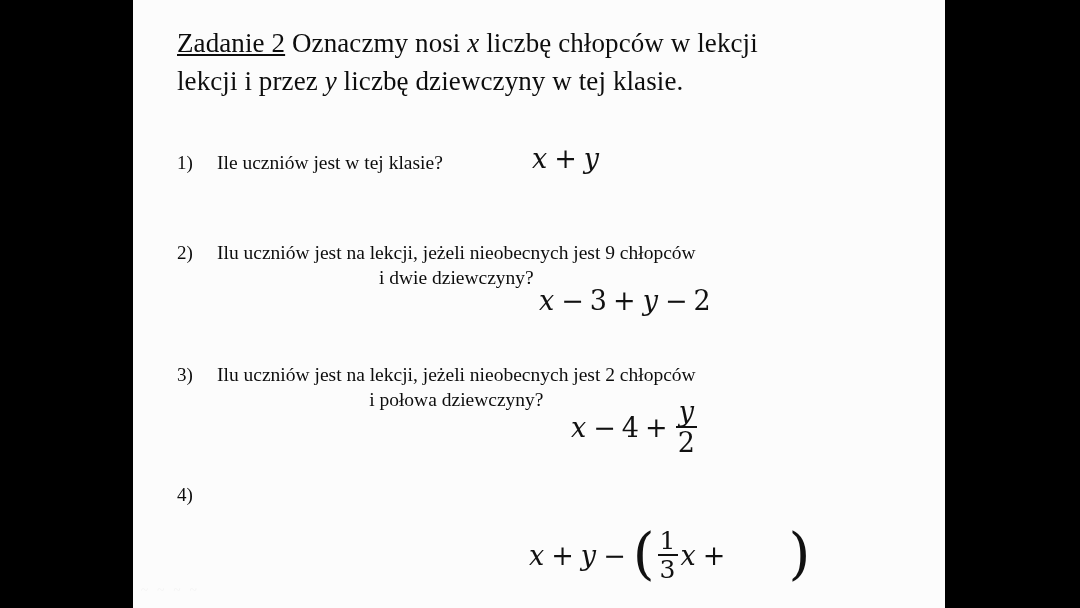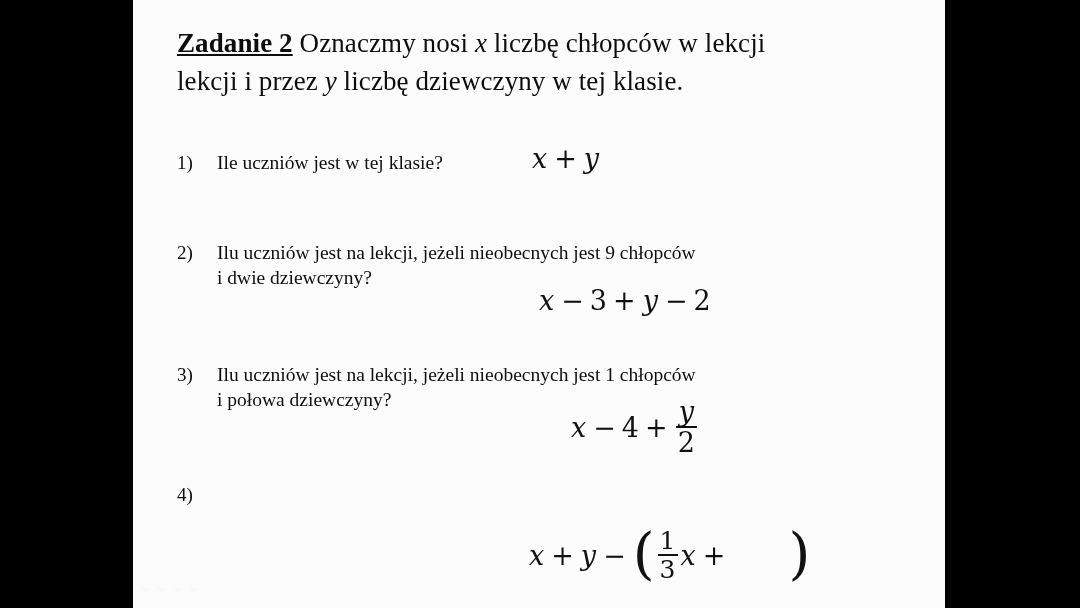--- a/index.html
+++ b/index.html
@@ -46,39 +46,39 @@
   .heading {
     position: absolute;
     left: 44px;
     top: 24px;
     width: 752px;
     font-size: 27px;
     line-height: 38px;
     letter-spacing: .1px;
   }
   .heading .tag {
-    font-weight: bold;
+    font-weight: normal;
     text-decoration: underline;
     text-underline-offset: 2px;
   }
   .it { font-style: italic; }
 
   
   .qitem {
     position: absolute;
     display: flex;
     font-size: 19.5px;
     line-height: 25px;
   }
   .qnum {
     width: 40px;
     flex: 0 0 40px;
     font-size: 19px;
   }
-  .qtext { white-space: pre-line; }
+  .qtext { white-space: pre-line; text-align: center; }
 
   .q1 { left: 44px; top: 150px; width: 430px; }
   .q2 { left: 44px; top: 240px; width: 660px; }
   .q3 { left: 44px; top: 362px; width: 660px; }
   .q4 { left: 44px; top: 482px; width: 680px; }
 
   
   .formula {
     position: absolute;
     font-family: "DejaVu Serif", "Liberation Serif", serif;
@@ -170,21 +170,21 @@
     </div>
 
     <div class="qitem q2">
       <span class="qnum">2)</span>
       <span class="qtext">Ilu uczniów jest na lekcji, jeżeli nieobecnych jest 9 chłopców
 i dwie dziewczyny?</span>
     </div>
 
     <div class="qitem q3">
       <span class="qnum">3)</span>
-      <span class="qtext">Ilu uczniów jest na lekcji, jeżeli nieobecnych jest 1 chłopców
+      <span class="qtext">Ilu uczniów jest na lekcji, jeżeli nieobecnych jest 2 chłopców
 i połowa dziewczyny?</span>
     </div>
 
     <div class="qitem q4">
       <span class="qnum">4)</span>
     </div>
 
     <div class="formula f1">
       <span class="v">x</span>
       <span class="op">+</span>

